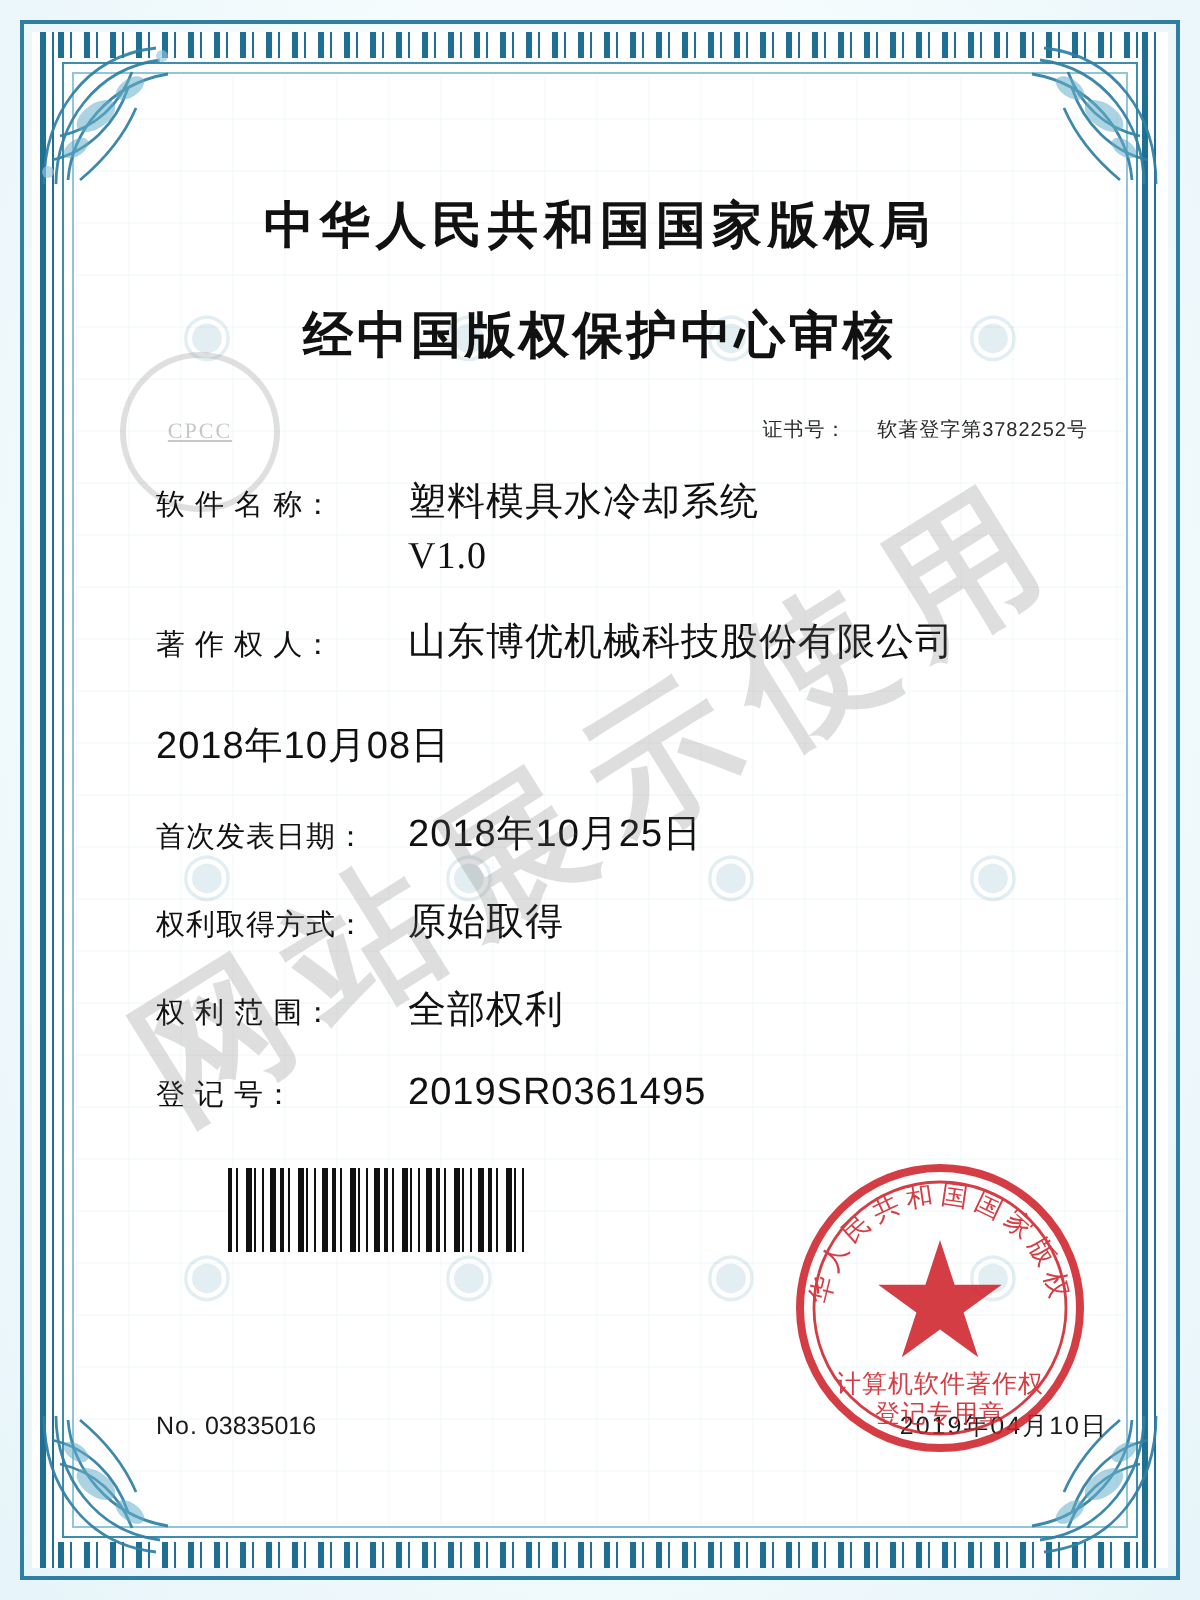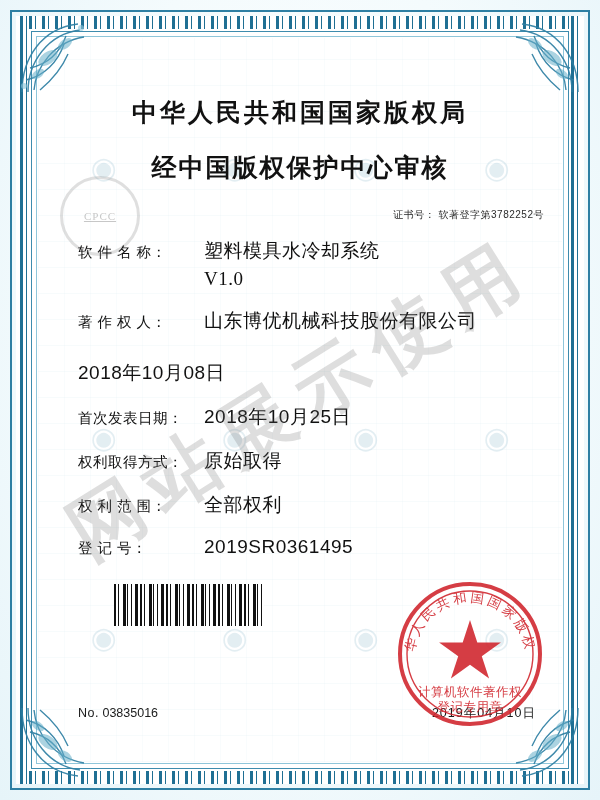--- a/index.html
+++ b/index.html
@@ -129,21 +129,21 @@
 
   
   .cert-no-line {
     margin-top: 24px;
     text-align: right;
     padding-right: 12px;
     font-size: 10px;
     color: #2b2b2b;
     letter-spacing: 0.5px;
   }
-  .cert-no-line .cn-label { margin-right: 0; }
+  .cert-no-line .cn-label { margin-right: 12px; }
 
   
   .fields {
     margin-top: 16px;
     padding-left: 34px;
     padding-right: 20px;
   }
   .field-row {
     display: flex;
     align-items: baseline;
@@ -205,21 +205,21 @@
     height: 148px;
     z-index: 9;
     opacity: 0.88;
   }
   .seal svg { display: block; }
 
   
   .footer {
     position: absolute;
     left: 34px;
-    right: 20px;
+    right: 2px;
     bottom: 34px;
     display: flex;
     justify-content: space-between;
     align-items: baseline;
     font-size: 12.5px;
     color: #1a1a1a;
     z-index: 7;
   }
   .footer .no-label { letter-spacing: 0.5px; }
   .footer .date { letter-spacing: 1px; }

